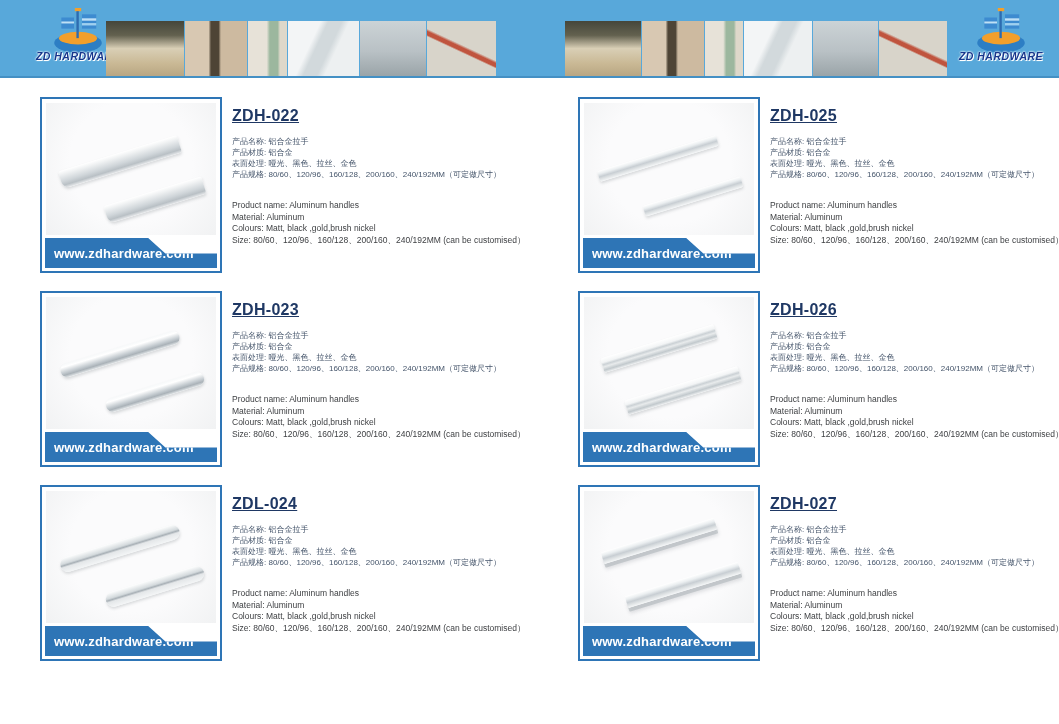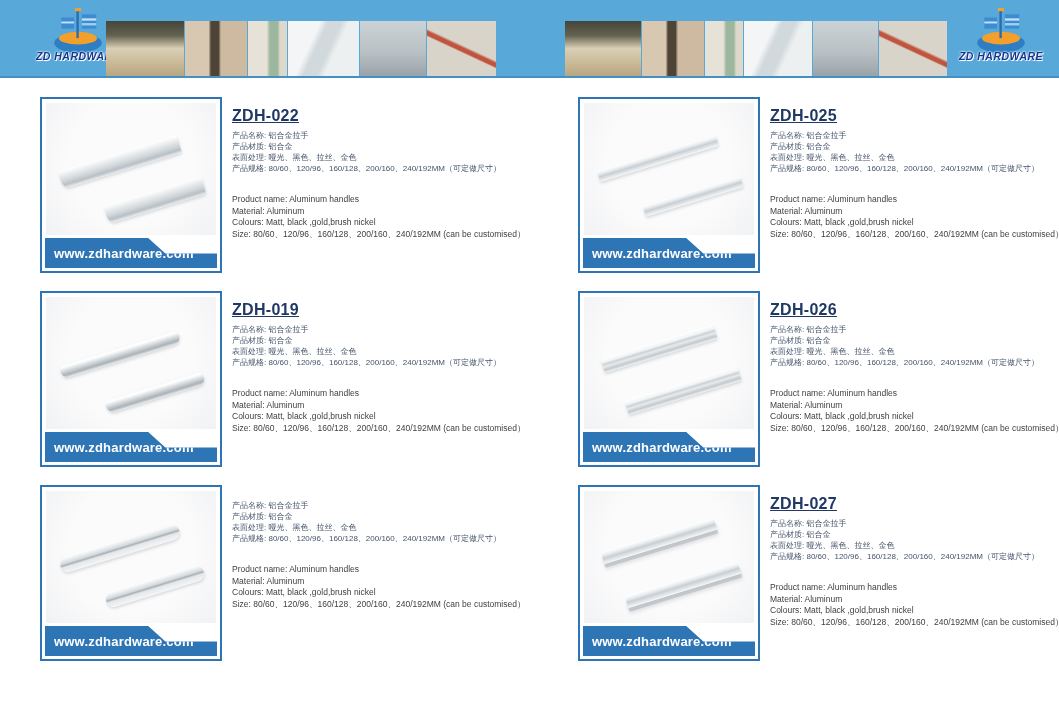--- a/index.html
+++ b/index.html
@@ -80,21 +80,21 @@
     background:#2e75b6;
     clip-path:polygon(0 0,60% 0,70% 52%,100% 52%,100% 100%,0 100%);
   }
   .ribbon span{
     display:block; color:#ffffff; font-weight:bold; font-size:13px;
     line-height:31px; padding-left:9px; letter-spacing:.2px; white-space:nowrap;
   }
 
   .info{ position:absolute; left:192px; top:10px; width:300px; }
   .code{ font-size:16px; font-weight:bold; color:#1f3864; letter-spacing:.3px;text-decoration:underline; }
-  .cn{ margin-top:5px; }
+  .cn{ margin-top:11px; }
   .cnl{ font-size:8px; line-height:11px; color:#44546a; white-space:nowrap; }
   .en{ margin-top:20px; }
   .enl{ font-size:8.5px; line-height:11.5px; color:#3f4144; white-space:nowrap; }
 
   
   .footer-bar{
     position:absolute; left:0; top:690px; width:1059px; height:34px;
     background:#58a8da; border-top:2px solid #4490c4; box-sizing:border-box;margin-top:37px;
   }
   .pageno{ position:absolute; top:6px; font-size:11px; color:#e8f3fb; }
@@ -187,21 +187,21 @@
     <div class="photo-box">
       <div class="stage v-round">
         <div class="handle handle-a"></div>
         <div class="handle handle-b"></div>
       </div>
       <div class="ribbon">
         <span>www.zdhardware.com</span>
       </div>
     </div>
     <div class="info">
-      <div class="code">ZDH-019</div>
+      <div class="code">ZDH-023</div>
       <div class="cn">
         <div class="cnl">产品名称: 铝合金拉手</div>
         <div class="cnl">产品材质: 铝合金</div>
         <div class="cnl">表面处理: 哑光、黑色、拉丝、金色</div>
         <div class="cnl">产品规格: 80/60、120/96、160/128、200/160、240/192MM（可定做尺寸）</div>
       </div>
       <div class="en">
         <div class="enl">Product name: Aluminum handles</div>
         <div class="enl">Material: Aluminum</div>
         <div class="enl">Colours: Matt, black ,gold,brush nickel</div>
@@ -214,20 +214,21 @@
     <div class="photo-box">
       <div class="stage v-groove">
         <div class="handle handle-a"></div>
         <div class="handle handle-b"></div>
       </div>
       <div class="ribbon">
         <span>www.zdhardware.com</span>
       </div>
     </div>
     <div class="info">
+      <div class="code">ZDL-024</div>
       <div class="cn">
         <div class="cnl">产品名称: 铝合金拉手</div>
         <div class="cnl">产品材质: 铝合金</div>
         <div class="cnl">表面处理: 哑光、黑色、拉丝、金色</div>
         <div class="cnl">产品规格: 80/60、120/96、160/128、200/160、240/192MM（可定做尺寸）</div>
       </div>
       <div class="en">
         <div class="enl">Product name: Aluminum handles</div>
         <div class="enl">Material: Aluminum</div>
         <div class="enl">Colours: Matt, black ,gold,brush nickel</div>

